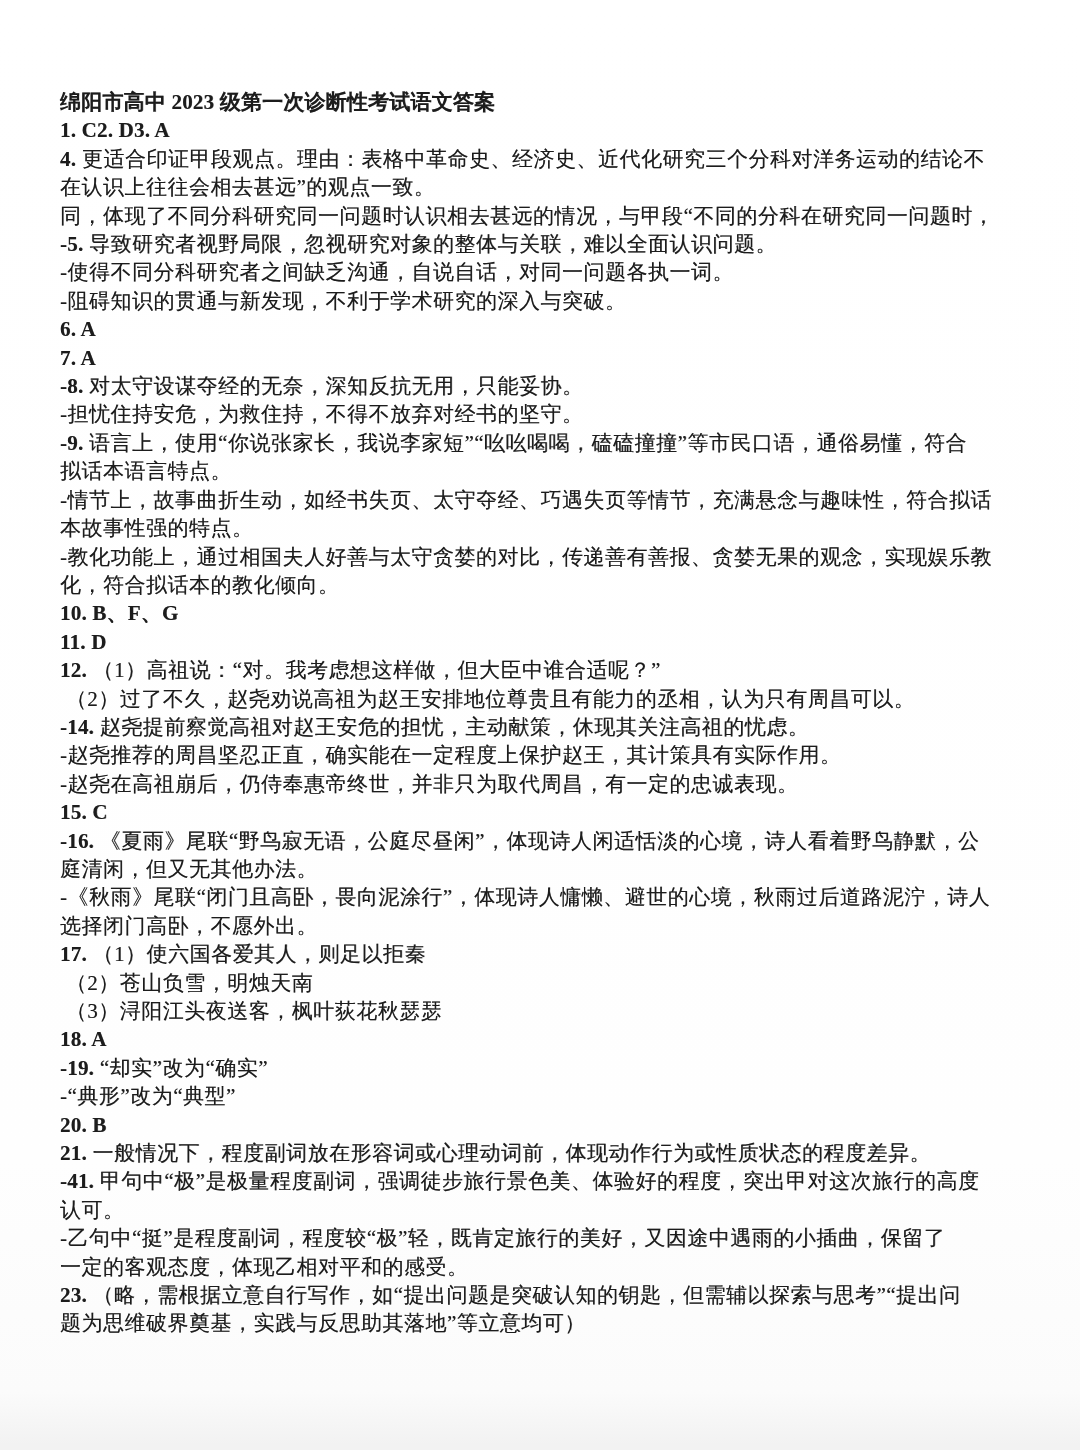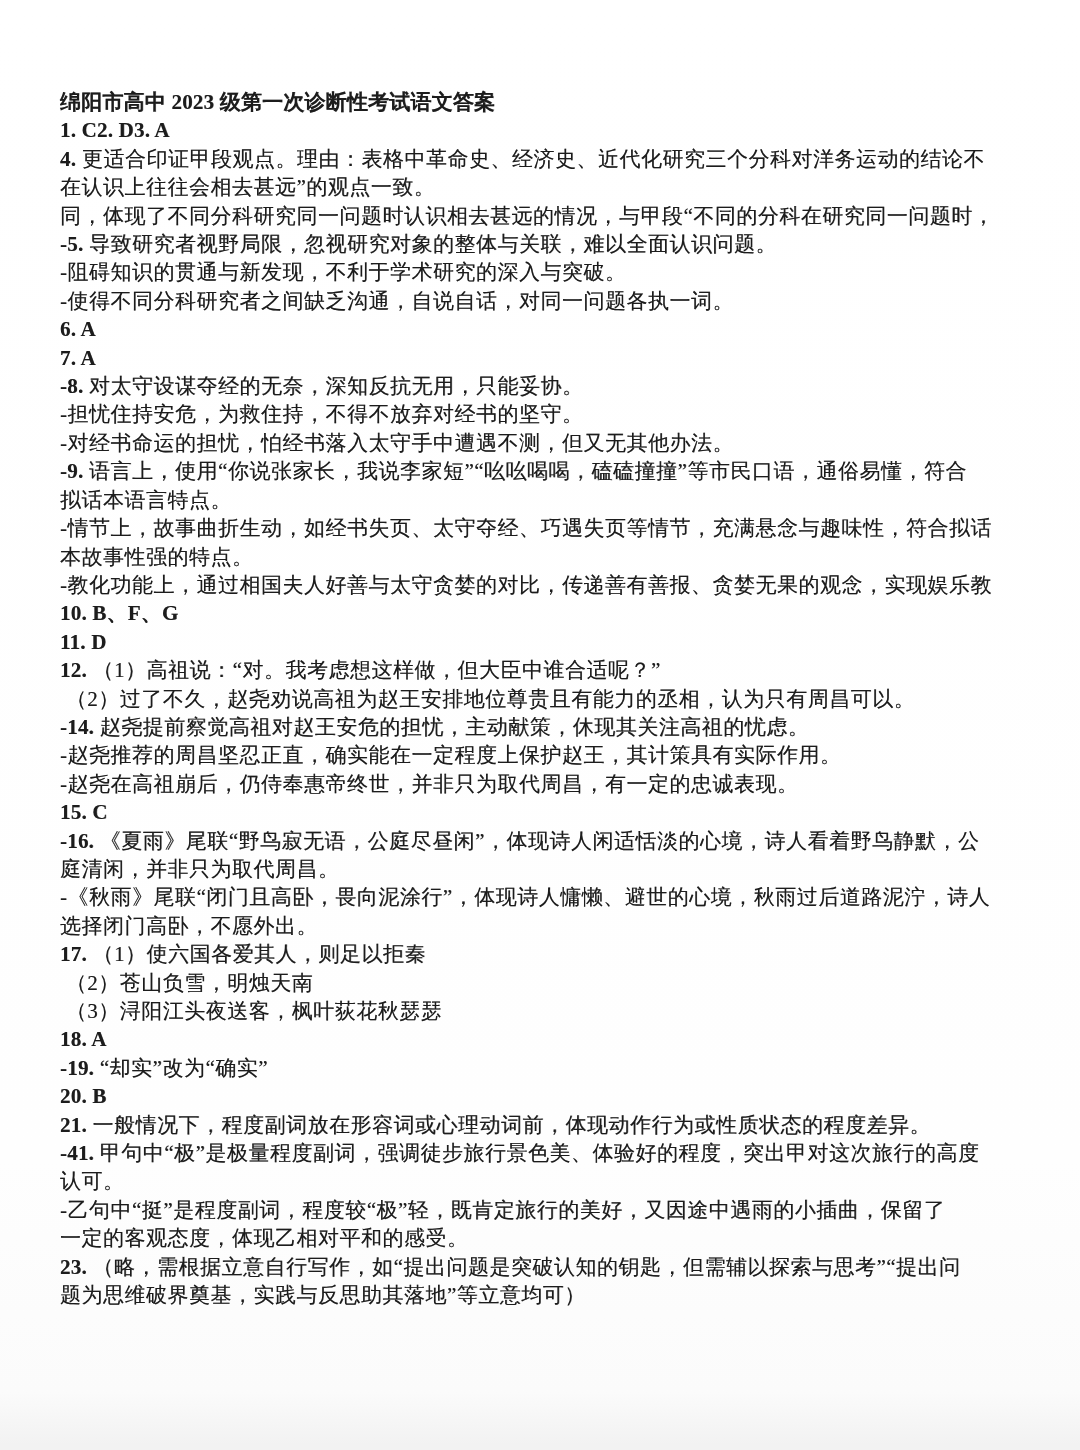--- a/index.html
+++ b/index.html
@@ -49,49 +49,50 @@
 <body>
 
 <div class="page">
   <div class="doc">
       <div class="line"><span class="b">绵阳市高中 2023 级第一次诊断性考试语文答案</span></div>
       <div class="line"><span class="b">1. C2. D3. A</span></div>
       <div class="line"><span class="b">4.</span><span class="t"> 更适合印证甲段观点。理由：表格中革命史、经济史、近代化研究三个分科对洋务运动的结论不</span></div>
       <div class="line"><span class="t">在认识上往往会相去甚远”的观点一致。</span></div>
       <div class="line"><span class="t">同，体现了不同分科研究同一问题时认识相去甚远的情况，与甲段“不同的分科在研究同一问题时，</span></div>
       <div class="line"><span class="b">-5.</span><span class="t"> 导致研究者视野局限，忽视研究对象的整体与关联，难以全面认识问题。</span></div>
+      <div class="line"><span class="t">-使得不同分科研究者之间缺乏沟通，自说自话，对同一问题各执一词。</span></div>
       <div class="line"><span class="t">-阻碍知识的贯通与新发现，不利于学术研究的深入与突破。</span></div>
-      <div class="line"><span class="t">-使得不同分科研究者之间缺乏沟通，自说自话，对同一问题各执一词。</span></div>
       <div class="line"><span class="b">6. A</span></div>
       <div class="line"><span class="b">7. A</span></div>
       <div class="line"><span class="b">-8.</span><span class="t"> 对太守设谋夺经的无奈，深知反抗无用，只能妥协。</span></div>
       <div class="line"><span class="t">-担忧住持安危，为救住持，不得不放弃对经书的坚守。</span></div>
-      <div class="line"><span class="t">-对经书命运的担忧，怕经书落入太守手中遭遇不测，但又无其他办法。</span></div>
       <div class="line"><span class="b">-9.</span><span class="t"> 语言上，使用“你说张家长，我说李家短”“吆吆喝喝，磕磕撞撞”等市民口语，通俗易懂，符合</span></div>
       <div class="line"><span class="t">拟话本语言特点。</span></div>
       <div class="line"><span class="t">-情节上，故事曲折生动，如经书失页、太守夺经、巧遇失页等情节，充满悬念与趣味性，符合拟话</span></div>
       <div class="line"><span class="t">本故事性强的特点。</span></div>
       <div class="line"><span class="t">-教化功能上，通过相国夫人好善与太守贪婪的对比，传递善有善报、贪婪无果的观念，实现娱乐教</span></div>
+      <div class="line"><span class="t">化，符合拟话本的教化倾向。</span></div>
       <div class="line"><span class="b">10. B、F、G</span></div>
       <div class="line"><span class="b">11. D</span></div>
       <div class="line"><span class="b">12.</span><span class="t"> （1）高祖说：“对。我考虑想这样做，但大臣中谁合适呢？”</span></div>
       <div class="line"><span class="t"> （2）过了不久，赵尧劝说高祖为赵王安排地位尊贵且有能力的丞相，认为只有周昌可以。</span></div>
       <div class="line"><span class="b">-14.</span><span class="t"> 赵尧提前察觉高祖对赵王安危的担忧，主动献策，休现其关注高祖的忧虑。</span></div>
       <div class="line"><span class="t">-赵尧推荐的周昌坚忍正直，确实能在一定程度上保护赵王，其计策具有实际作用。</span></div>
       <div class="line"><span class="t">-赵尧在高祖崩后，仍侍奉惠帝终世，并非只为取代周昌，有一定的忠诚表现。</span></div>
       <div class="line"><span class="b">15. C</span></div>
       <div class="line"><span class="b">-16.</span><span class="t"> 《夏雨》尾联“野鸟寂无语，公庭尽昼闲”，体现诗人闲适恬淡的心境，诗人看着野鸟静默，公</span></div>
-      <div class="line"><span class="t">庭清闲，并非只为取代周昌。</span></div>
+      <div class="line"><span class="t">庭清闲，但又无其他办法。</span></div>
       <div class="line"><span class="t">-《秋雨》尾联“闭门且高卧，畏向泥涂行”，体现诗人慵懒、避世的心境，秋雨过后道路泥泞，诗人</span></div>
       <div class="line"><span class="t">选择闭门高卧，不愿外出。</span></div>
       <div class="line"><span class="b">17.</span><span class="t"> （1）使六国各爱其人，则足以拒秦</span></div>
       <div class="line"><span class="t"> （2）苍山负雪，明烛天南</span></div>
       <div class="line"><span class="t"> （3）浔阳江头夜送客，枫叶荻花秋瑟瑟</span></div>
       <div class="line"><span class="b">18. A</span></div>
       <div class="line"><span class="b">-19.</span><span class="t"> “却实”改为“确实”</span></div>
+      <div class="line"><span class="t">-“典形”改为“典型”</span></div>
       <div class="line"><span class="b">20. B</span></div>
       <div class="line"><span class="b">21.</span><span class="t"> 一般情况下，程度副词放在形容词或心理动词前，体现动作行为或性质状态的程度差异。</span></div>
       <div class="line"><span class="b">-41.</span><span class="t"> 甲句中“极”是极量程度副词，强调徒步旅行景色美、体验好的程度，突出甲对这次旅行的高度</span></div>
       <div class="line"><span class="t">认可。</span></div>
       <div class="line"><span class="t">-乙句中“挺”是程度副词，程度较“极”轻，既肯定旅行的美好，又因途中遇雨的小插曲，保留了</span></div>
       <div class="line"><span class="t">一定的客观态度，体现乙相对平和的感受。</span></div>
       <div class="line"><span class="b">23.</span><span class="t"> （略，需根据立意自行写作，如“提出问题是突破认知的钥匙，但需辅以探索与思考”“提出问</span></div>
       <div class="line"><span class="t">题为思维破界奠基，实践与反思助其落地”等立意均可）</span></div>
     </div>
   <div class="bottom-edge"></div>

